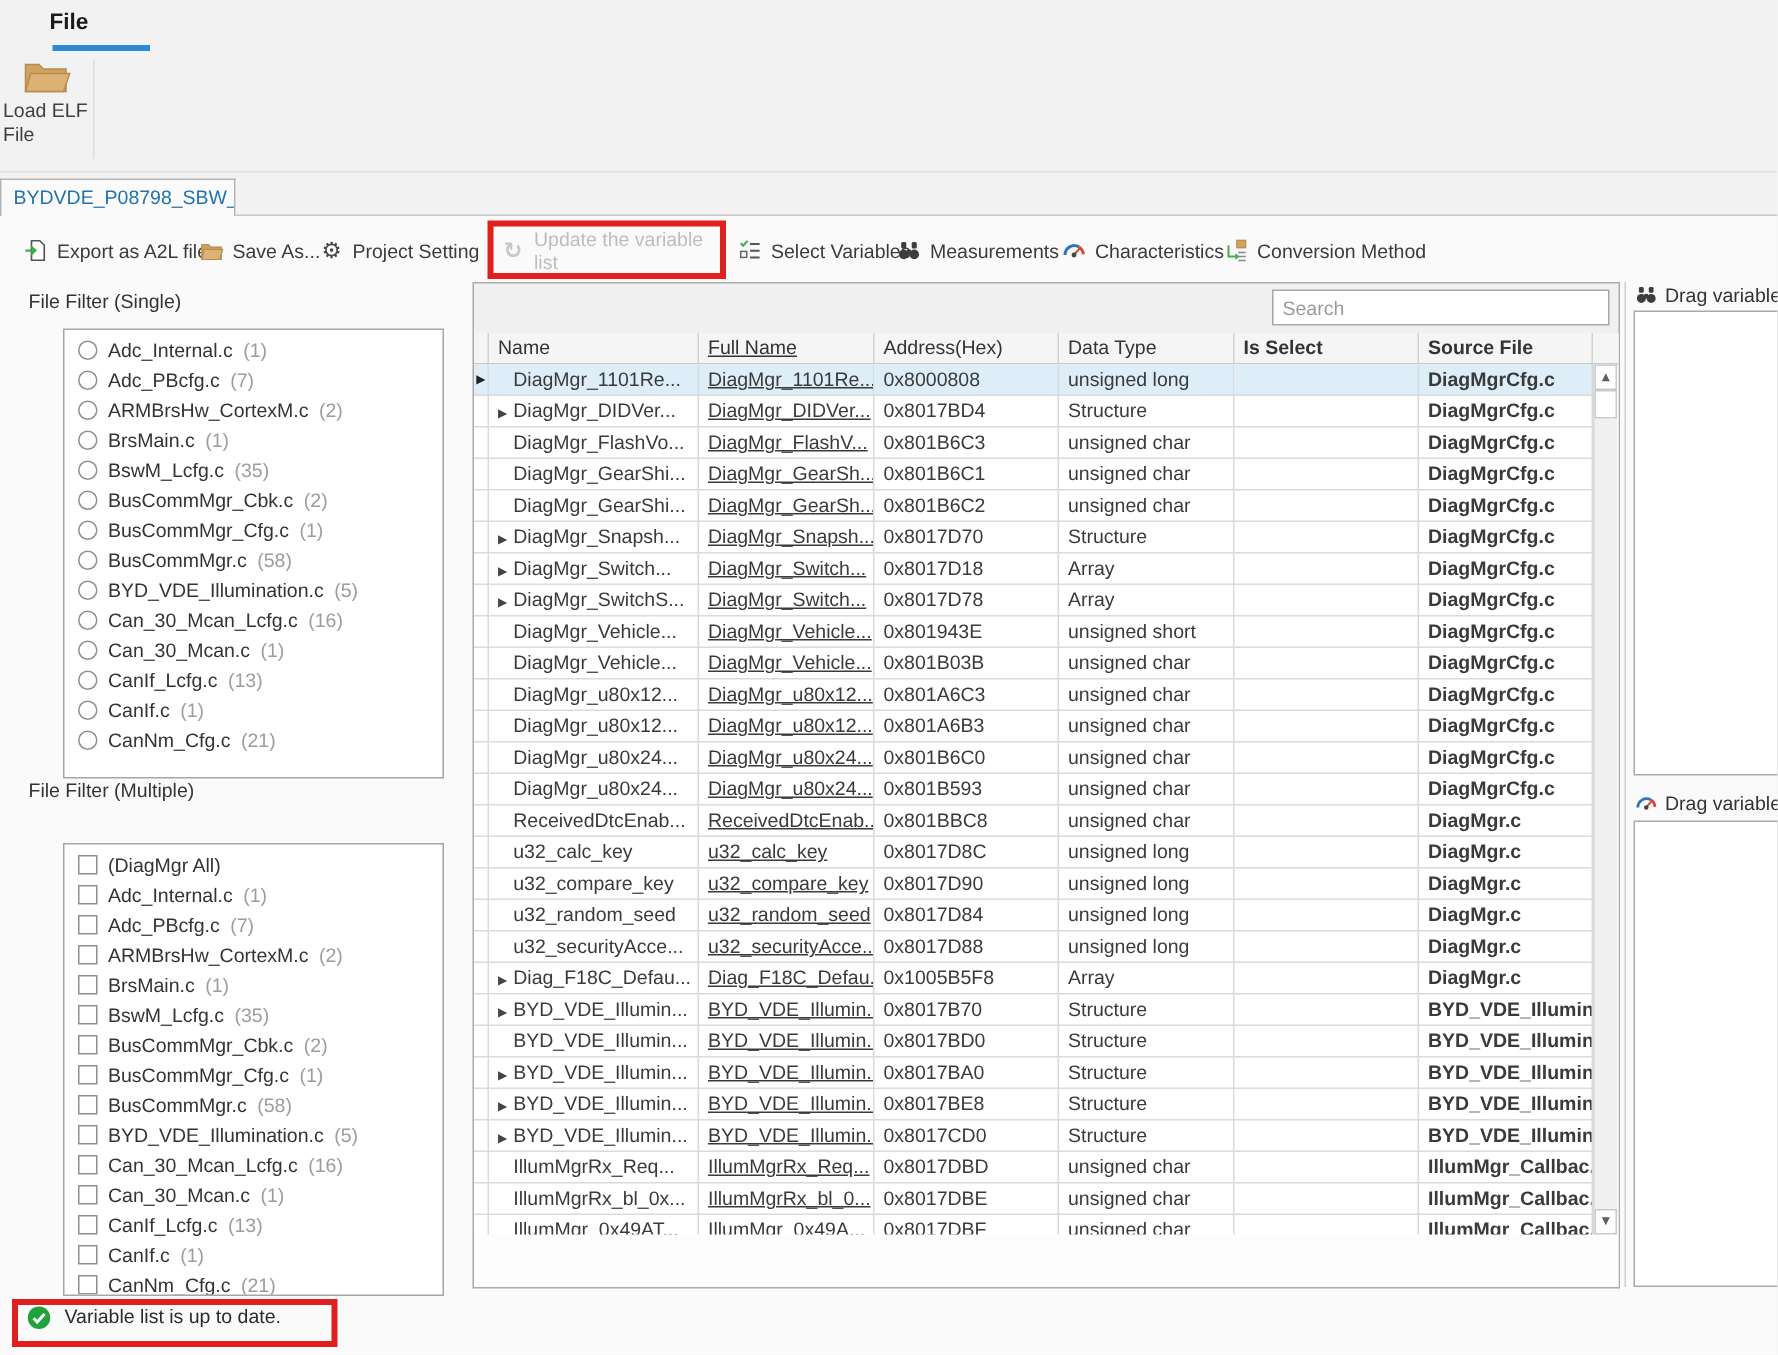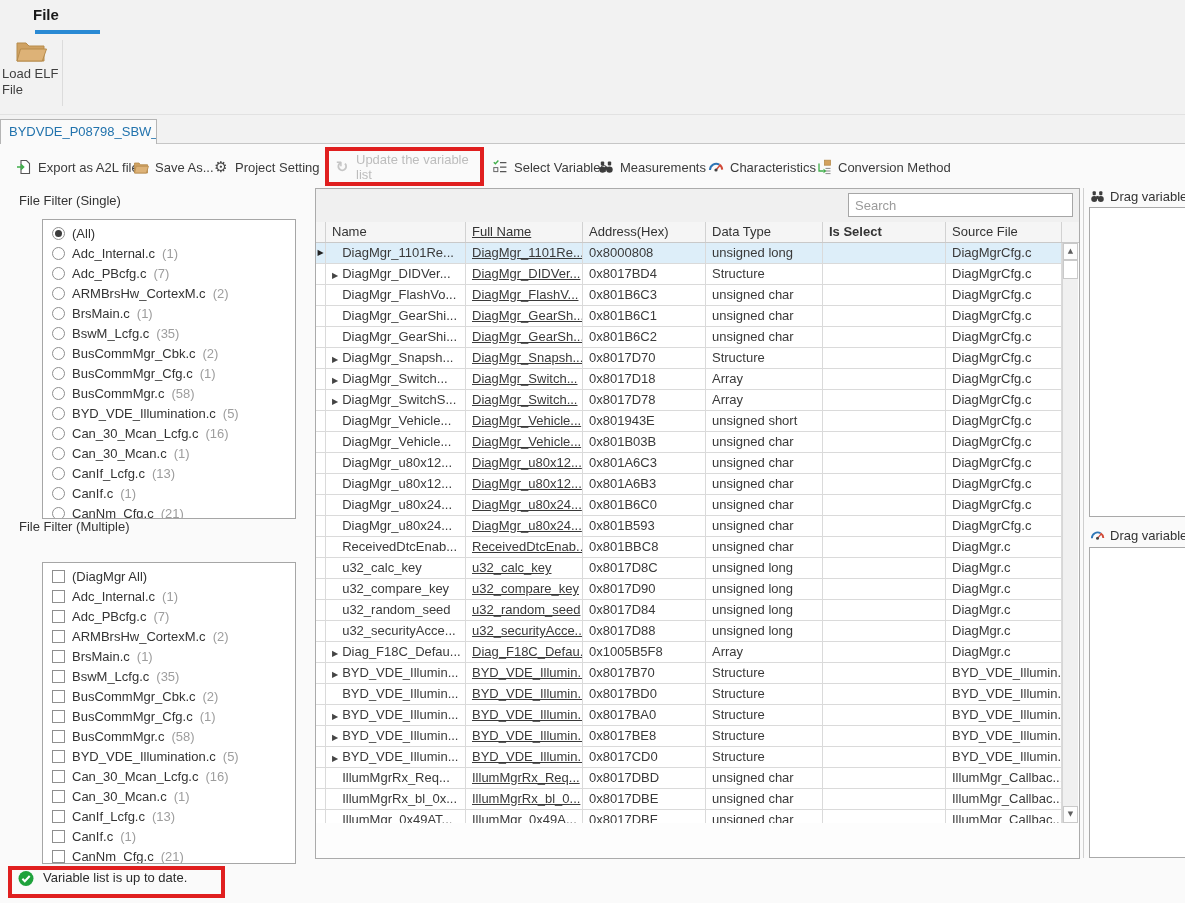--- a/index.html
+++ b/index.html
@@ -50,21 +50,21 @@
   
   .grid-outer { left:315px; top:188px; width:765px; height:671px; border:1px solid #ababab; background:#f0f0f0; }
   .search { left:848px; top:193px; width:225px; height:24px; border:1px solid #a6a6a6; background:#fff;
             padding:0 6px; font-size:13px; color:#333; outline:none; font-family:inherit; }
   .search::placeholder { color:#9b9b9b; }
   .grid-white { left:316px; top:222px; width:763px; height:636px; background:#fdfdfd; }
   .ghead { left:316px; top:222px; width:763px; height:21px; background:#f5f5f5; border-bottom:1px solid #c9c9c9; display:flex; }
   .hcell { border-right:1px solid #d2d2d2; padding-left:6px; line-height:20px; color:#333; overflow:hidden; white-space:nowrap; }
   .w-rowhdr { width:10px; padding-left:0; }
   .w-name { width:140px; } .w-full { width:117px;text-decoration:underline; } .w-addr { width:123px; }
-  .w-dtype { width:117px; } .w-isel { width:123px;font-weight:bold; } .w-src { width:116px; }
+  .w-dtype { width:117px; } .w-isel { width:123px;font-weight:bold; } .w-src { width:116px;font-weight:bold; }
   .w-fill { width:17px; border-right:none; }
   .rows { left:316px; top:243px; width:746px; height:580px; overflow:hidden; }
   .trow { display:flex; height:21px; background:#fff; }
   .trow .c { border-right:1px solid #dadada; border-bottom:1px solid #dadada;
              line-height:20px; padding-left:6px; overflow:hidden; white-space:nowrap; color:#3a3a3a; }
   .trow.current .c { background:#ddeef9; }
   .c.w-rowhdr { padding-left:0; }
   .curarrow { visibility:hidden; display:block; text-align:center; font-size:8px; color:#222; line-height:20px; font-family:"DejaVu Sans",sans-serif; }
   .curarrow.show { visibility:visible; }
   .exp { visibility:hidden; font-size:8px; color:#444; margin-right:4px; font-family:"DejaVu Sans",sans-serif; }
@@ -187,25 +187,20 @@
         <path d="M7.5 9.8 l3 2.2 l-3 2.2 z" fill="#3fae49"></path>
         <path d="M9.5 9.4 h5 M9.5 12 h5 M9.5 14.6 h5" stroke="#888" stroke-width="1"></path>
       </svg>
     </span>
     <span>Conversion Method</span>
   </div>
 
   <div class="abs flt-label" style="top:193px">File Filter (Single)</div>
   <div class="abs listbox" style="top:219px;height:300px">
 
-      <div class="fitem">
-        <span class="radio on"></span>
-        <span class="lbl">(All)</span>
-        <span class="cnt"></span>
-      </div>
 
       <div class="fitem">
         <span class="radio"></span>
         <span class="lbl">Adc_Internal.c</span>
         <span class="cnt">(1)</span>
       </div>
 
       <div class="fitem">
         <span class="radio"></span>
         <span class="lbl">Adc_PBcfg.c</span>

